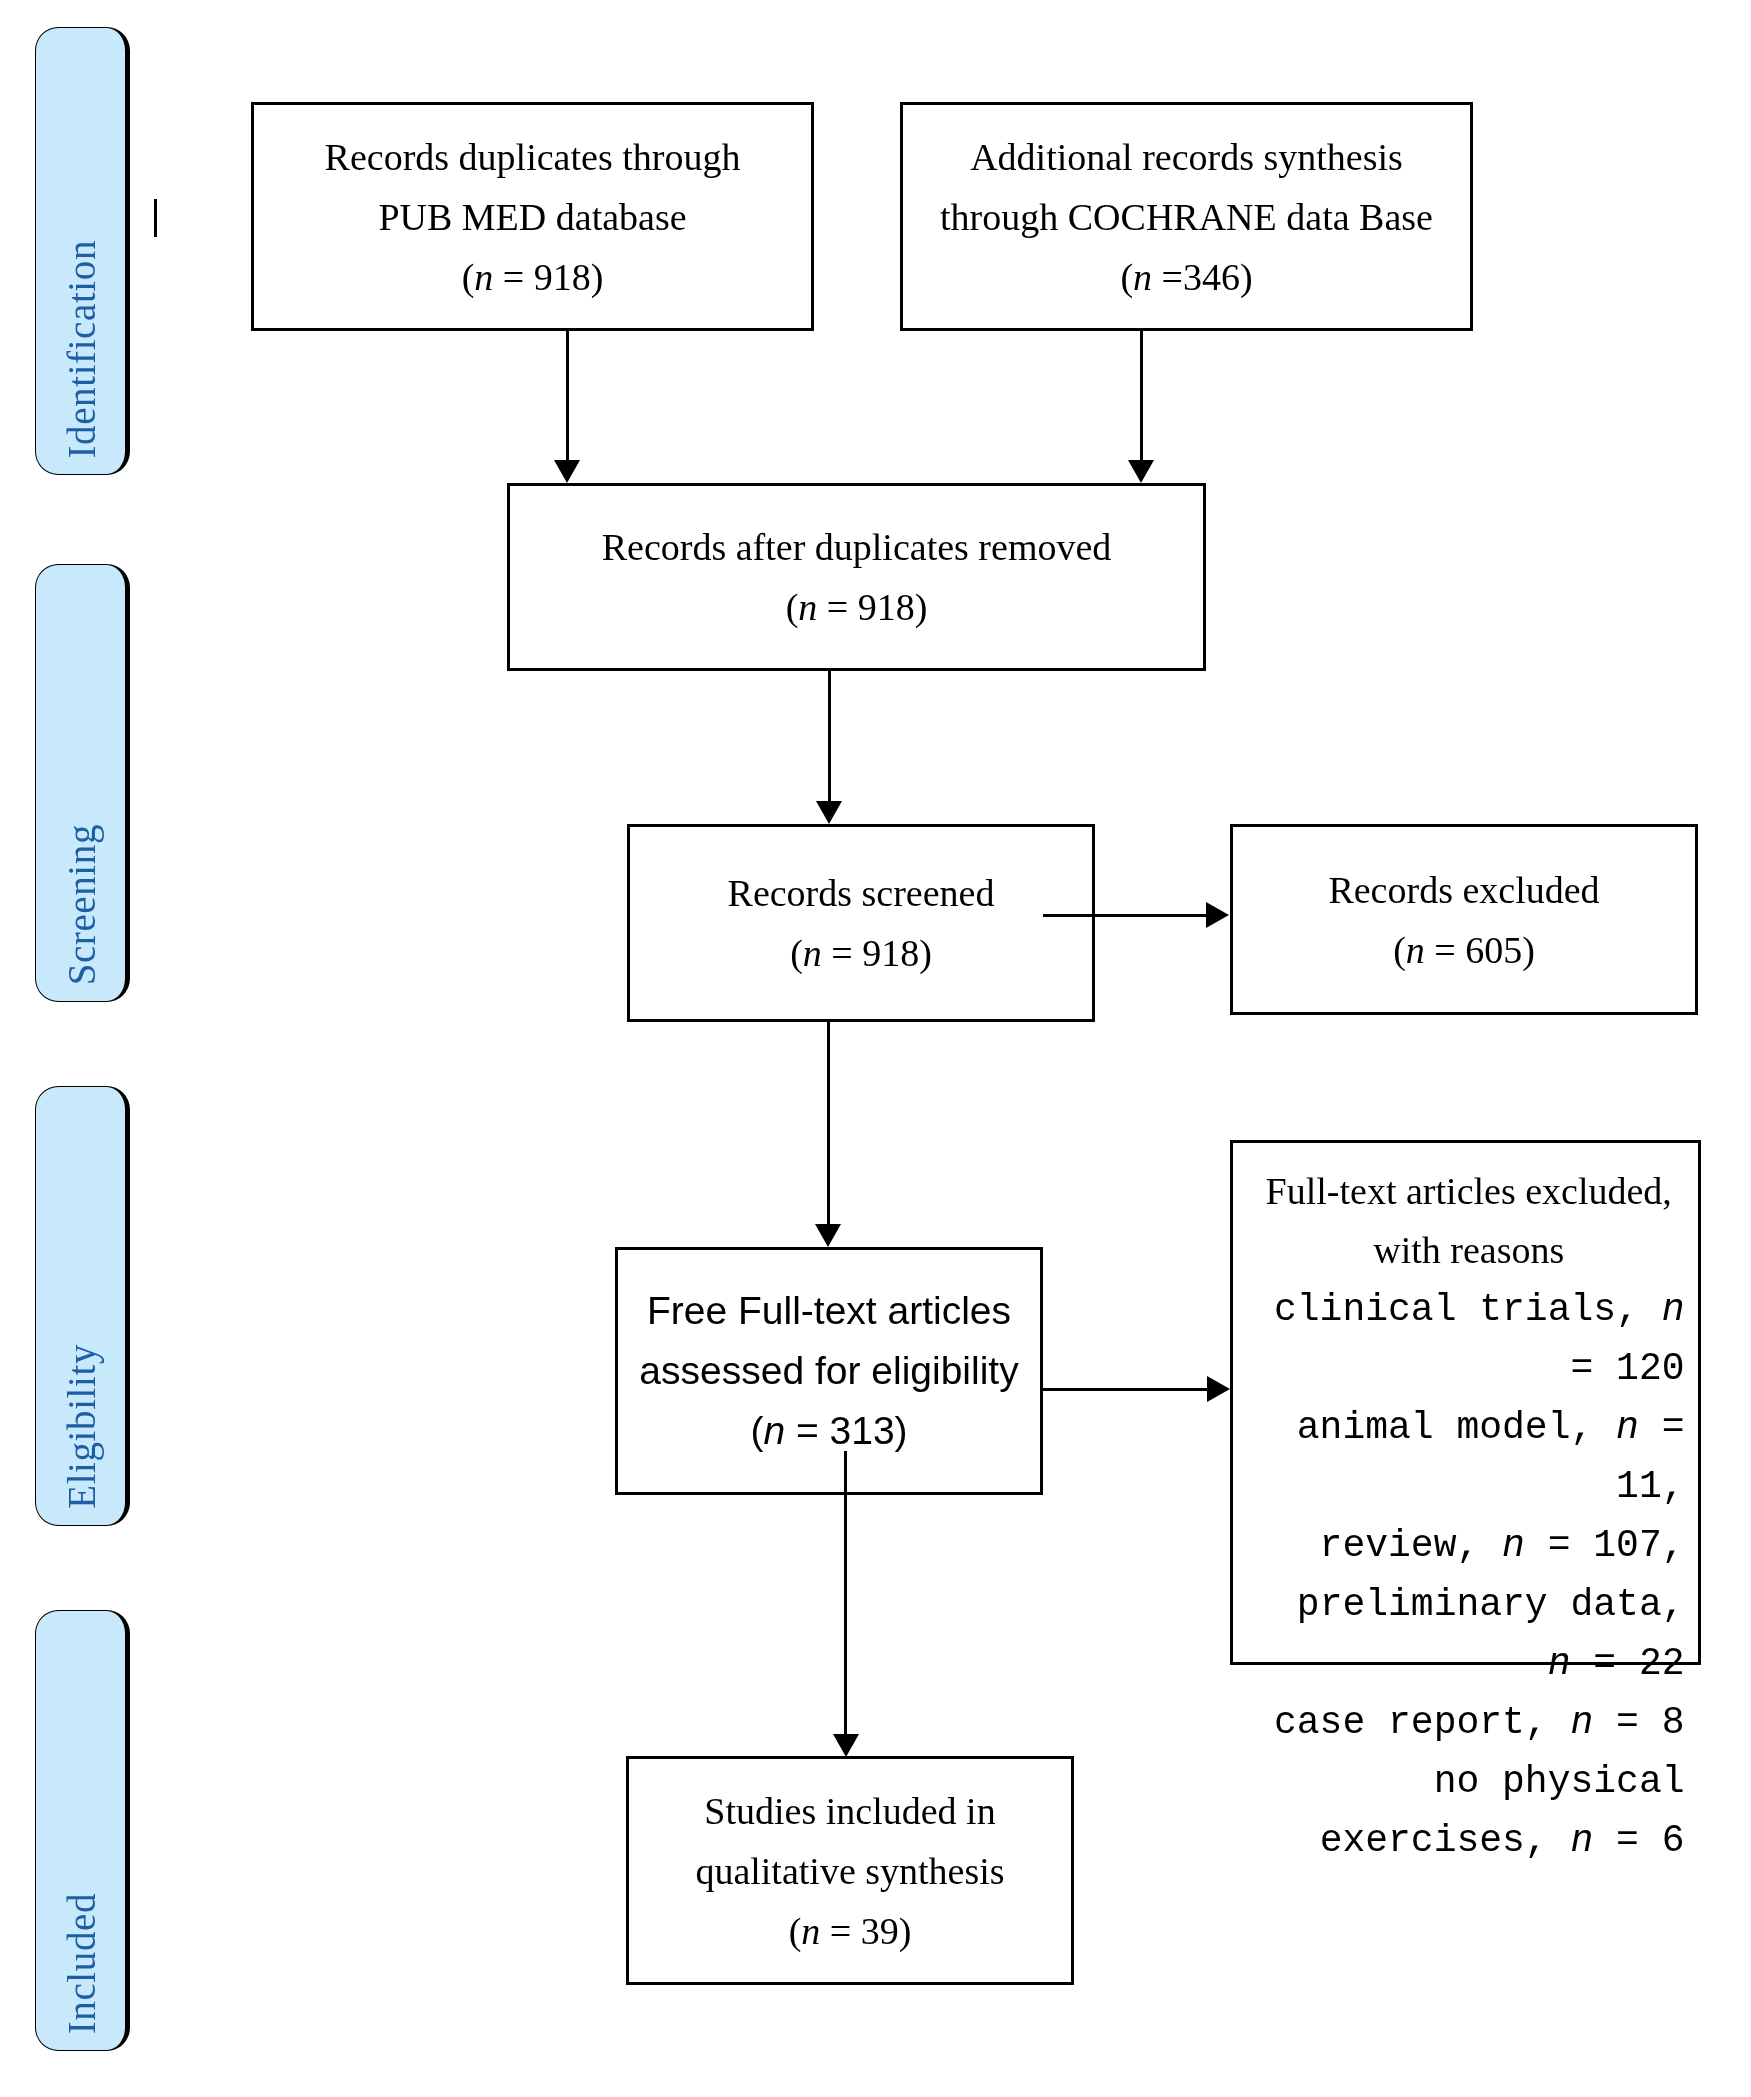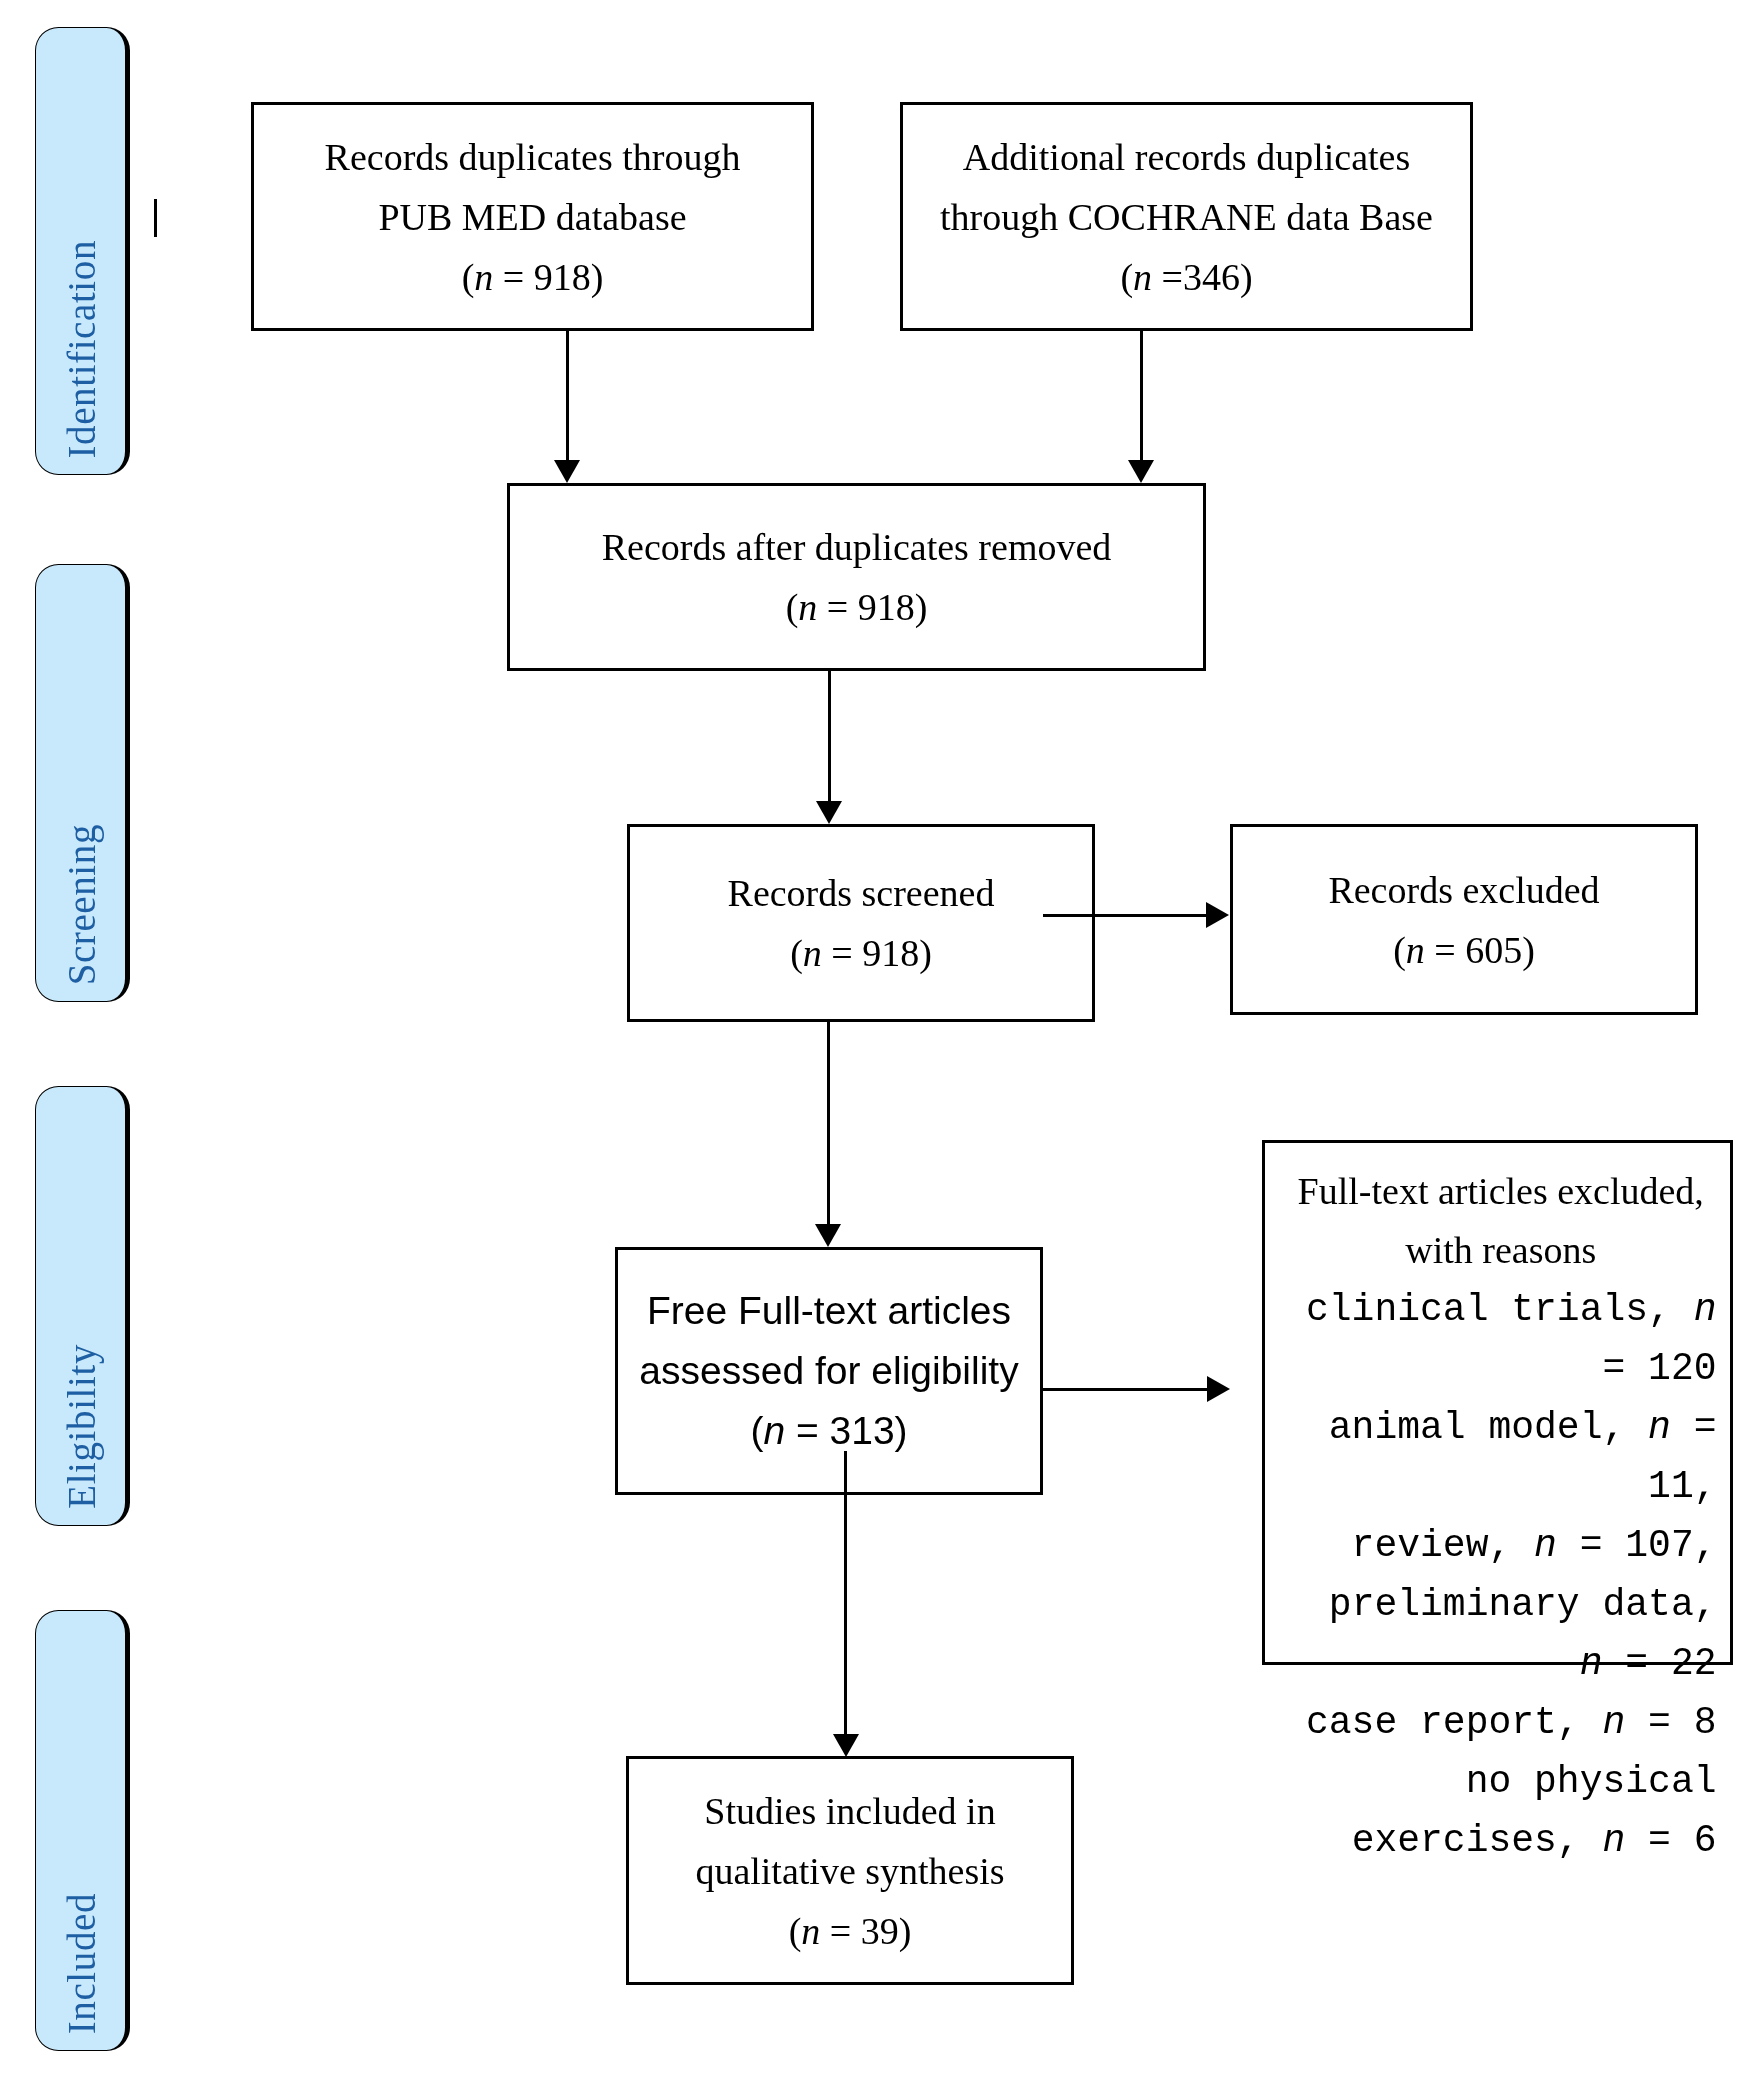--- a/index.html
+++ b/index.html
@@ -13,21 +13,21 @@
   .rail-label{position:absolute;bottom:16px;left:50%;
         writing-mode:vertical-rl;transform:translateX(-50%) rotate(180deg);
         font-size:39px;letter-spacing:0.6px;color:var(--accent-text,#1e5fa3);white-space:nowrap;}
 
   
   .fbox{position:absolute;box-sizing:border-box;border:3.1px solid #000;background:#fff;
         display:flex;flex-direction:column;justify-content:center;align-items:center;
         text-align:center;font-size:38px;line-height:60px;}
   .fbox.sans{font-family:"Liberation Sans","DejaVu Sans",sans-serif;font-size:39px;}
   .fbox.reasons{justify-content:flex-start;align-items:stretch;
-        padding:18.5px 13.5px 12.3px 20px;font-size:38px;line-height:59px;margin-left:32px;}
+        padding:18.5px 13.5px 12.3px 20px;font-size:38px;line-height:59px;}
   .fbox.reasons .c{text-align:center;}
   .fbox.reasons .l{text-align:right;font-family:Liberation Mono, monospace;}
 
   
   .vline{position:absolute;width:2.5px;background:#000;}
   .hline{position:absolute;height:2.5px;background:#000;}
   .head-down{position:absolute;width:0;height:0;
         border-left:13px solid transparent;border-right:13px solid transparent;
         border-top:23px solid #000;}
   .head-right{position:absolute;width:0;height:0;
@@ -56,21 +56,21 @@
 
   <div class="tick" style="left:154px;top:199px;height:38px;"></div>
 
   <div class="fbox" style="left:251px;top:102px;width:563px;height:229px;">
     <div>Records duplicates through</div>
     <div>PUB MED database</div>
     <div>(<i>n</i> = 918)</div>
   </div>
 
   <div class="fbox" style="left:900px;top:102px;width:573px;height:229px;">
-    <div>Additional records duplicates</div>
+    <div>Additional records synthesis</div>
     <div>through COCHRANE data Base</div>
     <div>(<i>n</i> =346)</div>
   </div>
 
   <div class="fbox" style="left:507px;top:483px;width:699px;height:188px;">
     <div>Records after duplicates removed</div>
     <div>(<i>n</i> = 918)</div>
   </div>
 
   <div class="fbox" style="left:627px;top:824px;width:468px;height:198px;">

